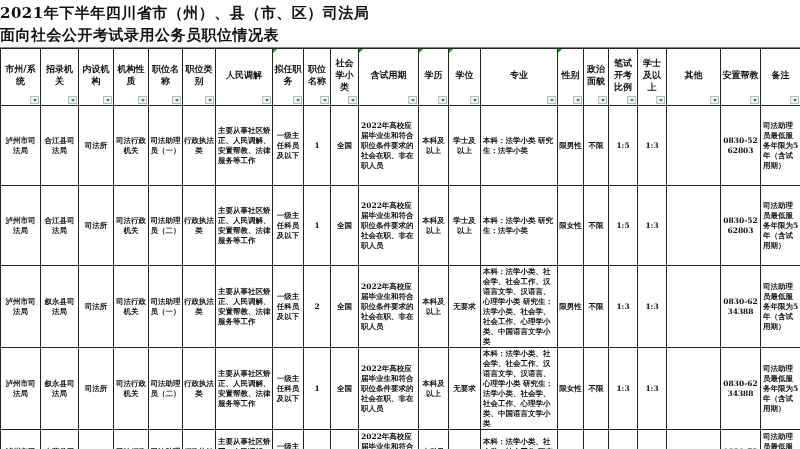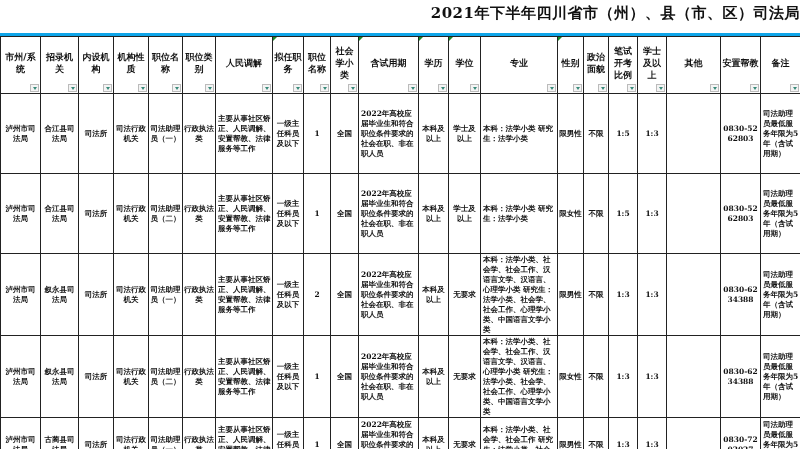--- a/index.html
+++ b/index.html
@@ -1,35 +1,36 @@
 <!DOCTYPE html>
 <html><head>
 <meta charset="utf-8">
 <style>
   html, body { margin:0; padding:0; background:#fff; }
   body { width:800px; height:449px; overflow:hidden; font-family:"DejaVu Serif","Liberation Serif",serif; color:#111; }
-  .title-wrap { height:36px; border-bottom:3px solid #0ea5e9; box-sizing:border-box; text-align:right; }
+  .title-wrap { height:48px; border-bottom:1px solid #0ea5e9; box-sizing:border-box; text-align:left; }
   .title-line { font-size:15px; line-height:22px; letter-spacing:0.5px; font-weight:bold; }
   .title-line.l1 { padding-top:2px; }
   table { border-collapse:collapse; table-layout:fixed; width:800px; }
   td, th { border:1px solid #222; font-size:7.5px; line-height:10px; text-align:center; vertical-align:middle; padding:0 1px; font-weight:bold; overflow:hidden; word-break:break-all; position:relative; }
   th { font-size:9px; line-height:12px; height:52px; padding-bottom:4px; }
   th .fbtn { position:absolute; right:1px; bottom:1px; width:9px; height:8px; background:#f4f4f4; border:1px solid #bbb; box-sizing:border-box; }
   th .fbtn::after { content:""; position:absolute; left:2px; top:2px; border-left:2px solid transparent; border-right:2px solid transparent; border-top:3px solid #3a8a7a; }
   th .cmt { position:absolute; left:0; top:0; width:0; height:0; border-top:4px solid #1a8a2a; border-right:4px solid transparent; }
   td.left { text-align:left; padding-left:2px; }
   tr.r1, tr.r2 { height:80px; }
   tr.r3, tr.r4 { height:82px; }
   tr.r5, tr.r6 { height:55px; }
 </style>
 </head>
 <body>
 
 <div class="title-wrap">
   <div class="title-line l1">2021年下半年四川省市（州）、县（市、区）司法局</div>
+  <div class="title-line">面向社会公开考试录用公务员职位情况表</div>
 </div>
 
 <table>
   <colgroup>
     <col style="width:40px">
       <col style="width:38px">
       <col style="width:35px">
       <col style="width:35px">
       <col style="width:34px">
       <col style="width:33px">

